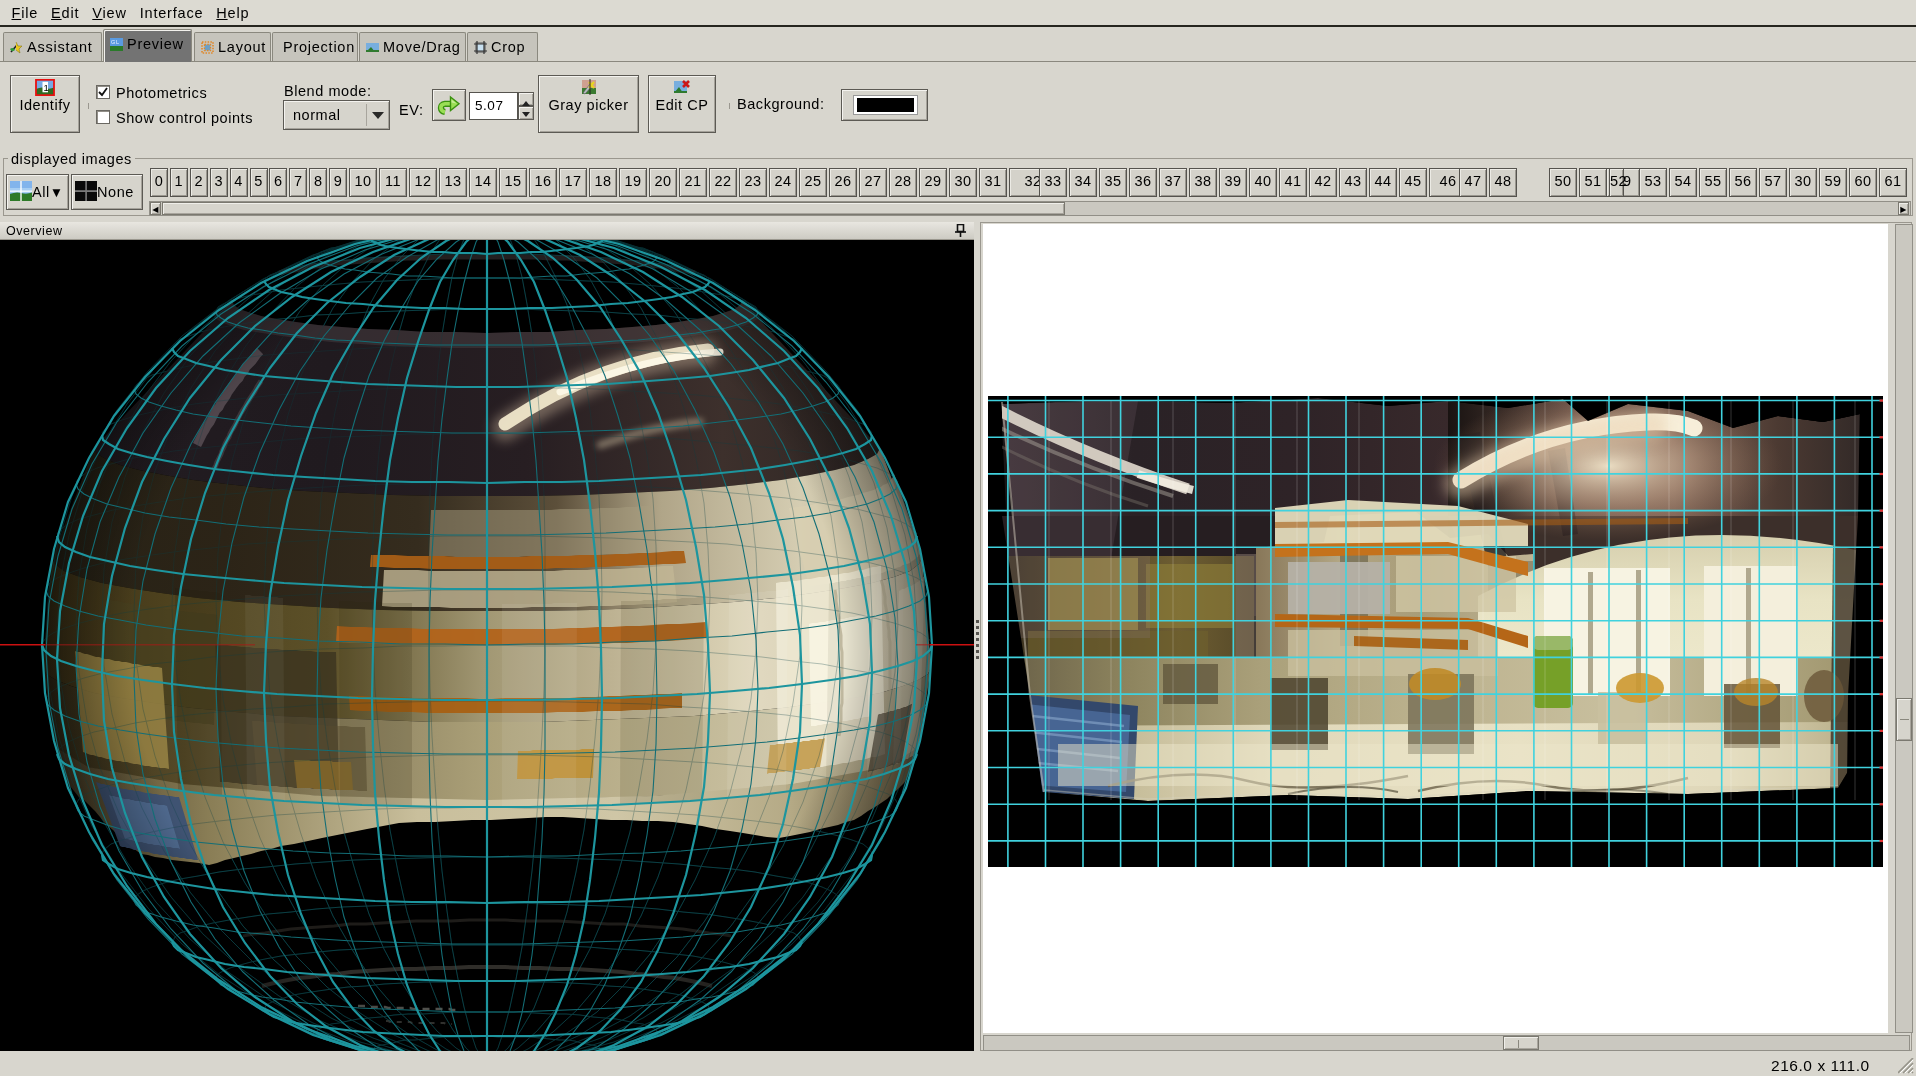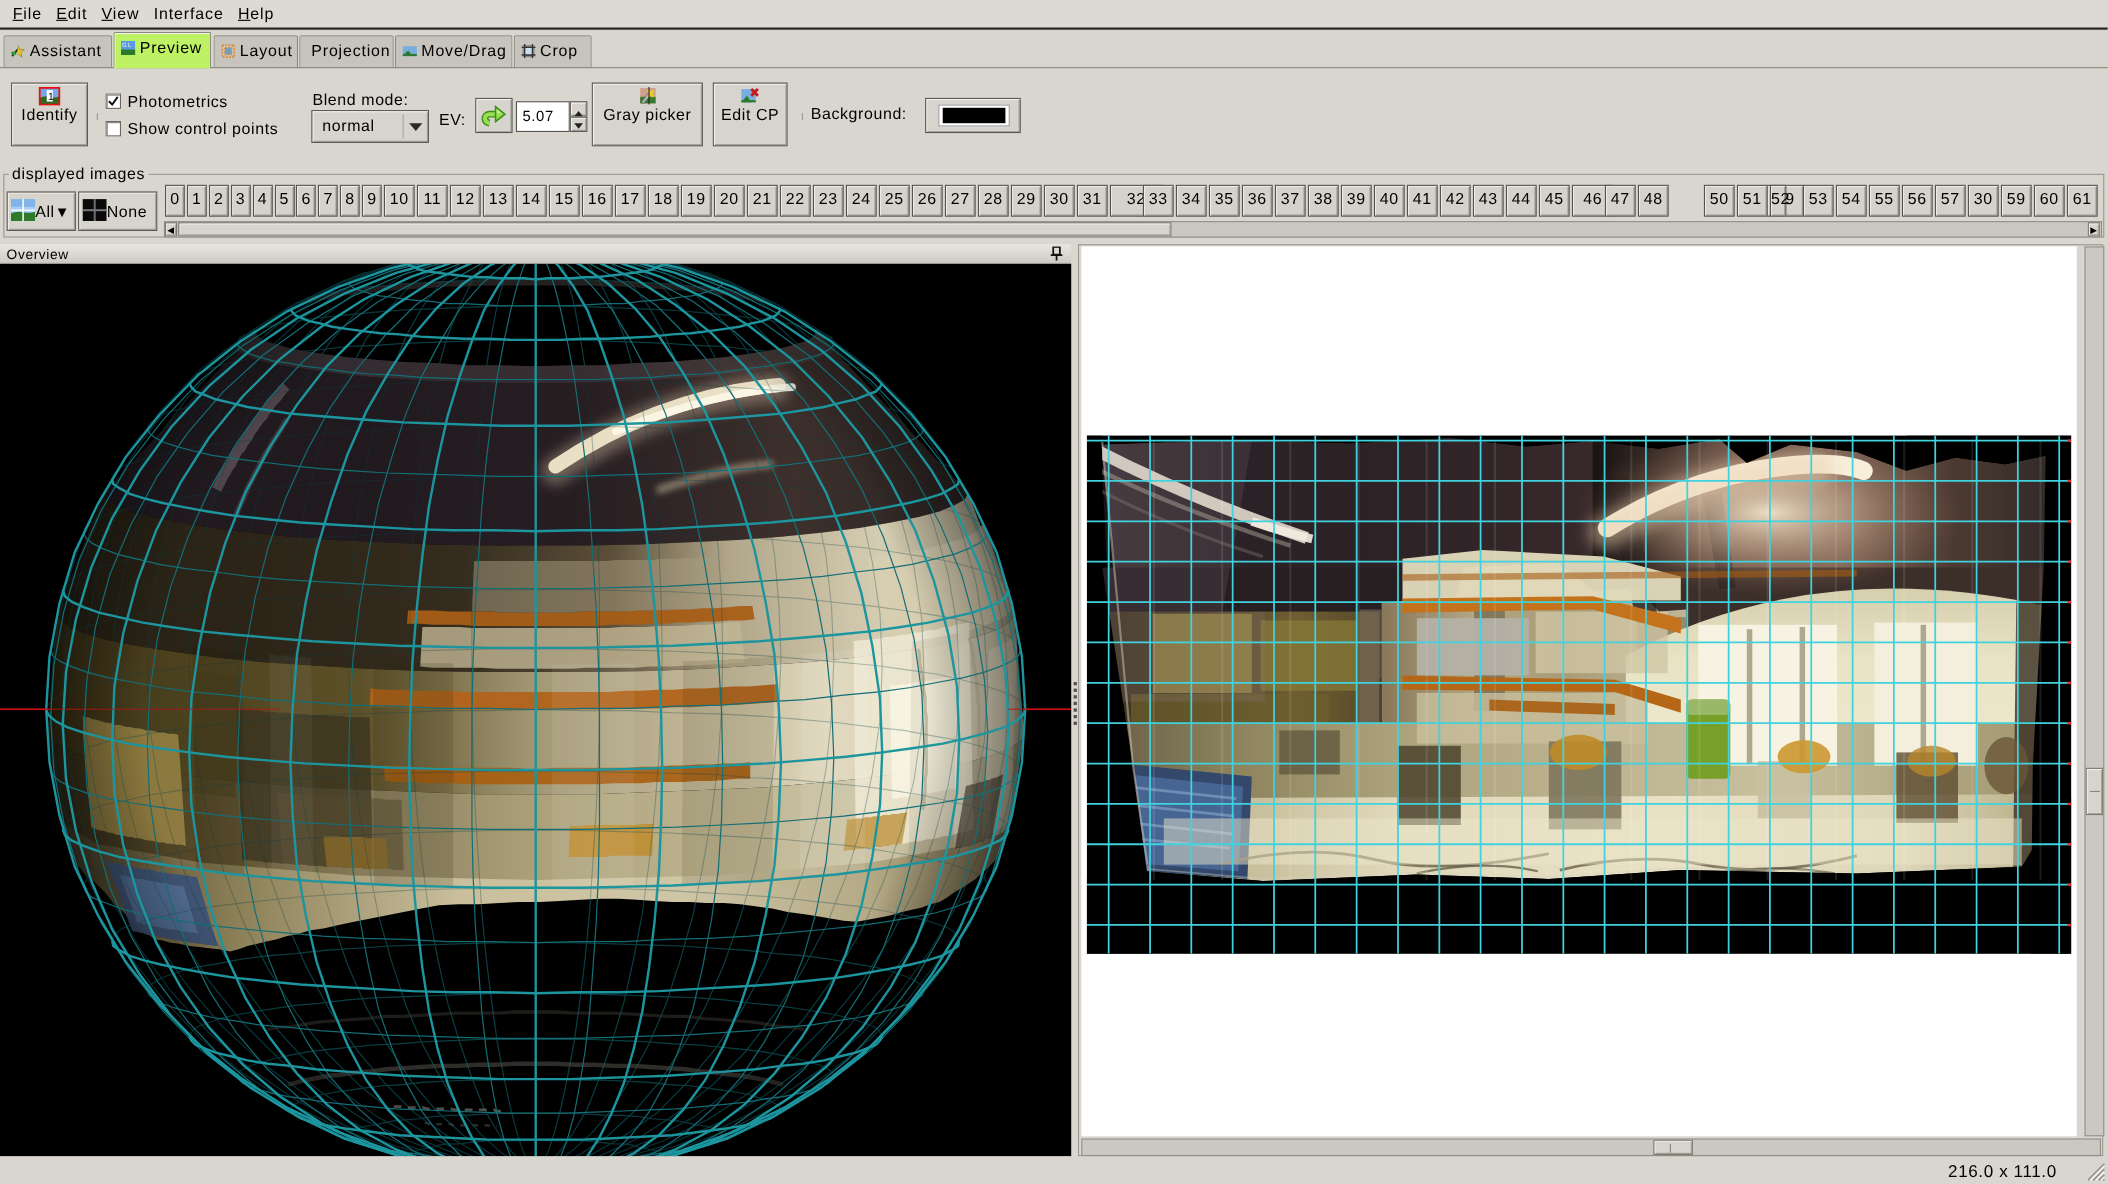--- a/index.html
+++ b/index.html
@@ -2,21 +2,21 @@
 <html><head><meta charset="utf-8"><style>
 *{margin:0;padding:0;box-sizing:border-box}
 html,body{width:1916px;height:1076px;overflow:hidden;font-family:"Liberation Sans",sans-serif;
  background:#d8d6ce;font-size:14.5px;color:#000;letter-spacing:0.55px}
 .abs{position:absolute}
 .menubar{left:0;top:0;width:1916px;height:27px;background:#dcdad2;border-bottom:2px solid #26251f;font-size:14.5px}
 .menubar>span{display:inline-block;padding:5px 6.5px 0 6.5px;height:27px;letter-spacing:0.8px}
 .tabrow{left:0;top:28px;width:1916px;height:34px;background:#d8d6ce}
 .tab{position:absolute;top:4px;height:30px;background:#c6c4bc;border:1px solid #8a887e;letter-spacing:0.75px;
  border-bottom:none;border-radius:2px 2px 0 0;padding:6px 6px 0 6px;white-space:nowrap}
-.tab.active{top:1px;height:33px;background:#bef264;border-color:#8a887e;z-index:3;
+.tab.active{top:1px;height:33px;background:#737373;border-color:#8a887e;z-index:3;
  box-shadow:inset 1px 1px 0 #f2f1ed}
 .nbline{left:0;top:61px;width:1916px;height:1px;background:#8a887e}
 .ticon{display:inline-block;width:13px;height:13px;vertical-align:-2px;margin-right:4px}
 .btn{position:absolute;background:#d6d4cc;border:1px solid #5c5a54;
  box-shadow:inset 1px 1px 0 #f4f3ef,inset -1px -1px 0 #a5a29a;text-align:center}
 .cb{position:absolute;width:14px;height:14px;background:#fff;border:1px solid #6a6862;
  box-shadow:inset 1px 1px 0 #928f88}
 .lbl{position:absolute;white-space:nowrap}
 .frame{position:absolute;left:3px;top:158px;width:1910px;height:58px;border:1px solid #9a978e}
 .nbtn{position:absolute;top:168px;height:29px;background:#d4d2ca;border:1px solid #55534e;

